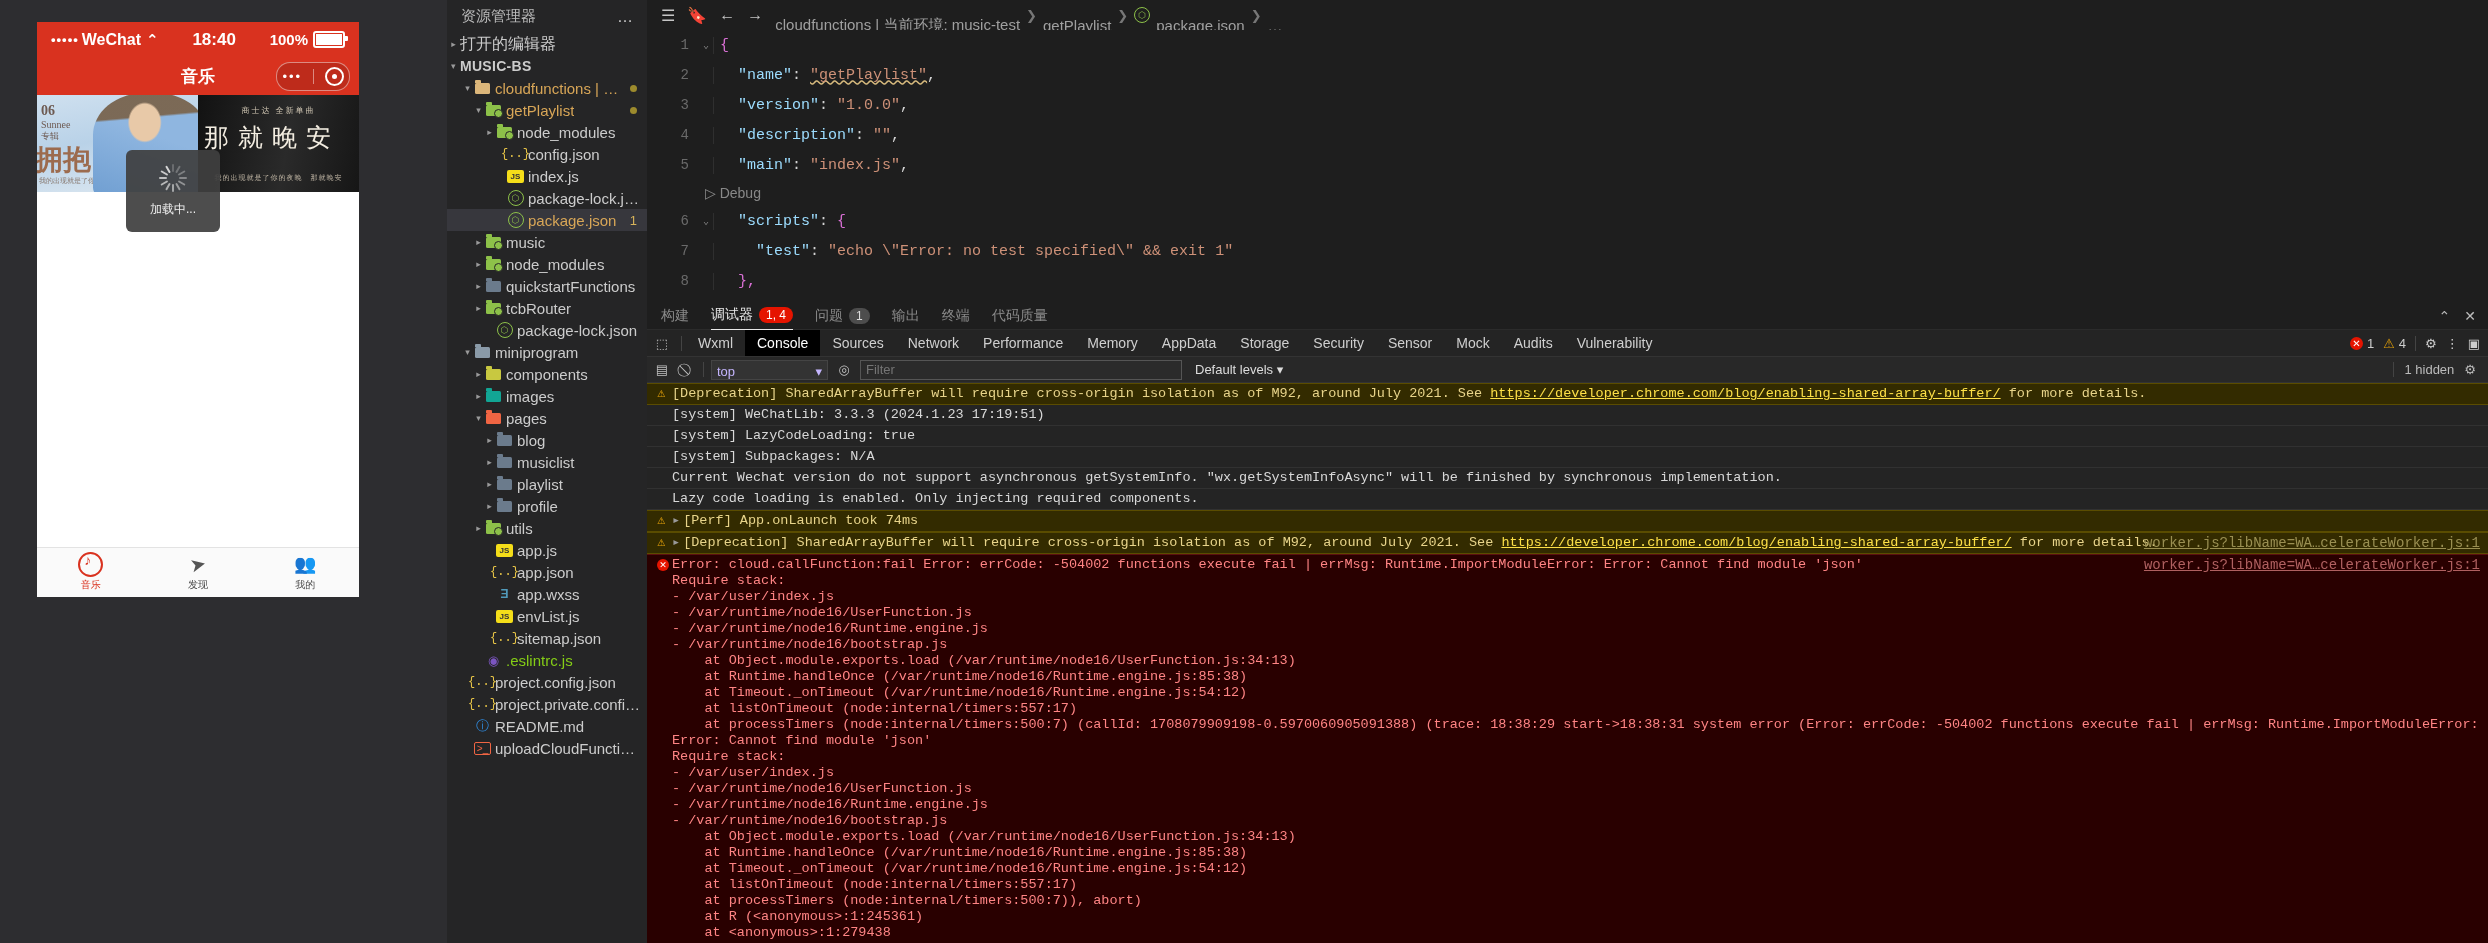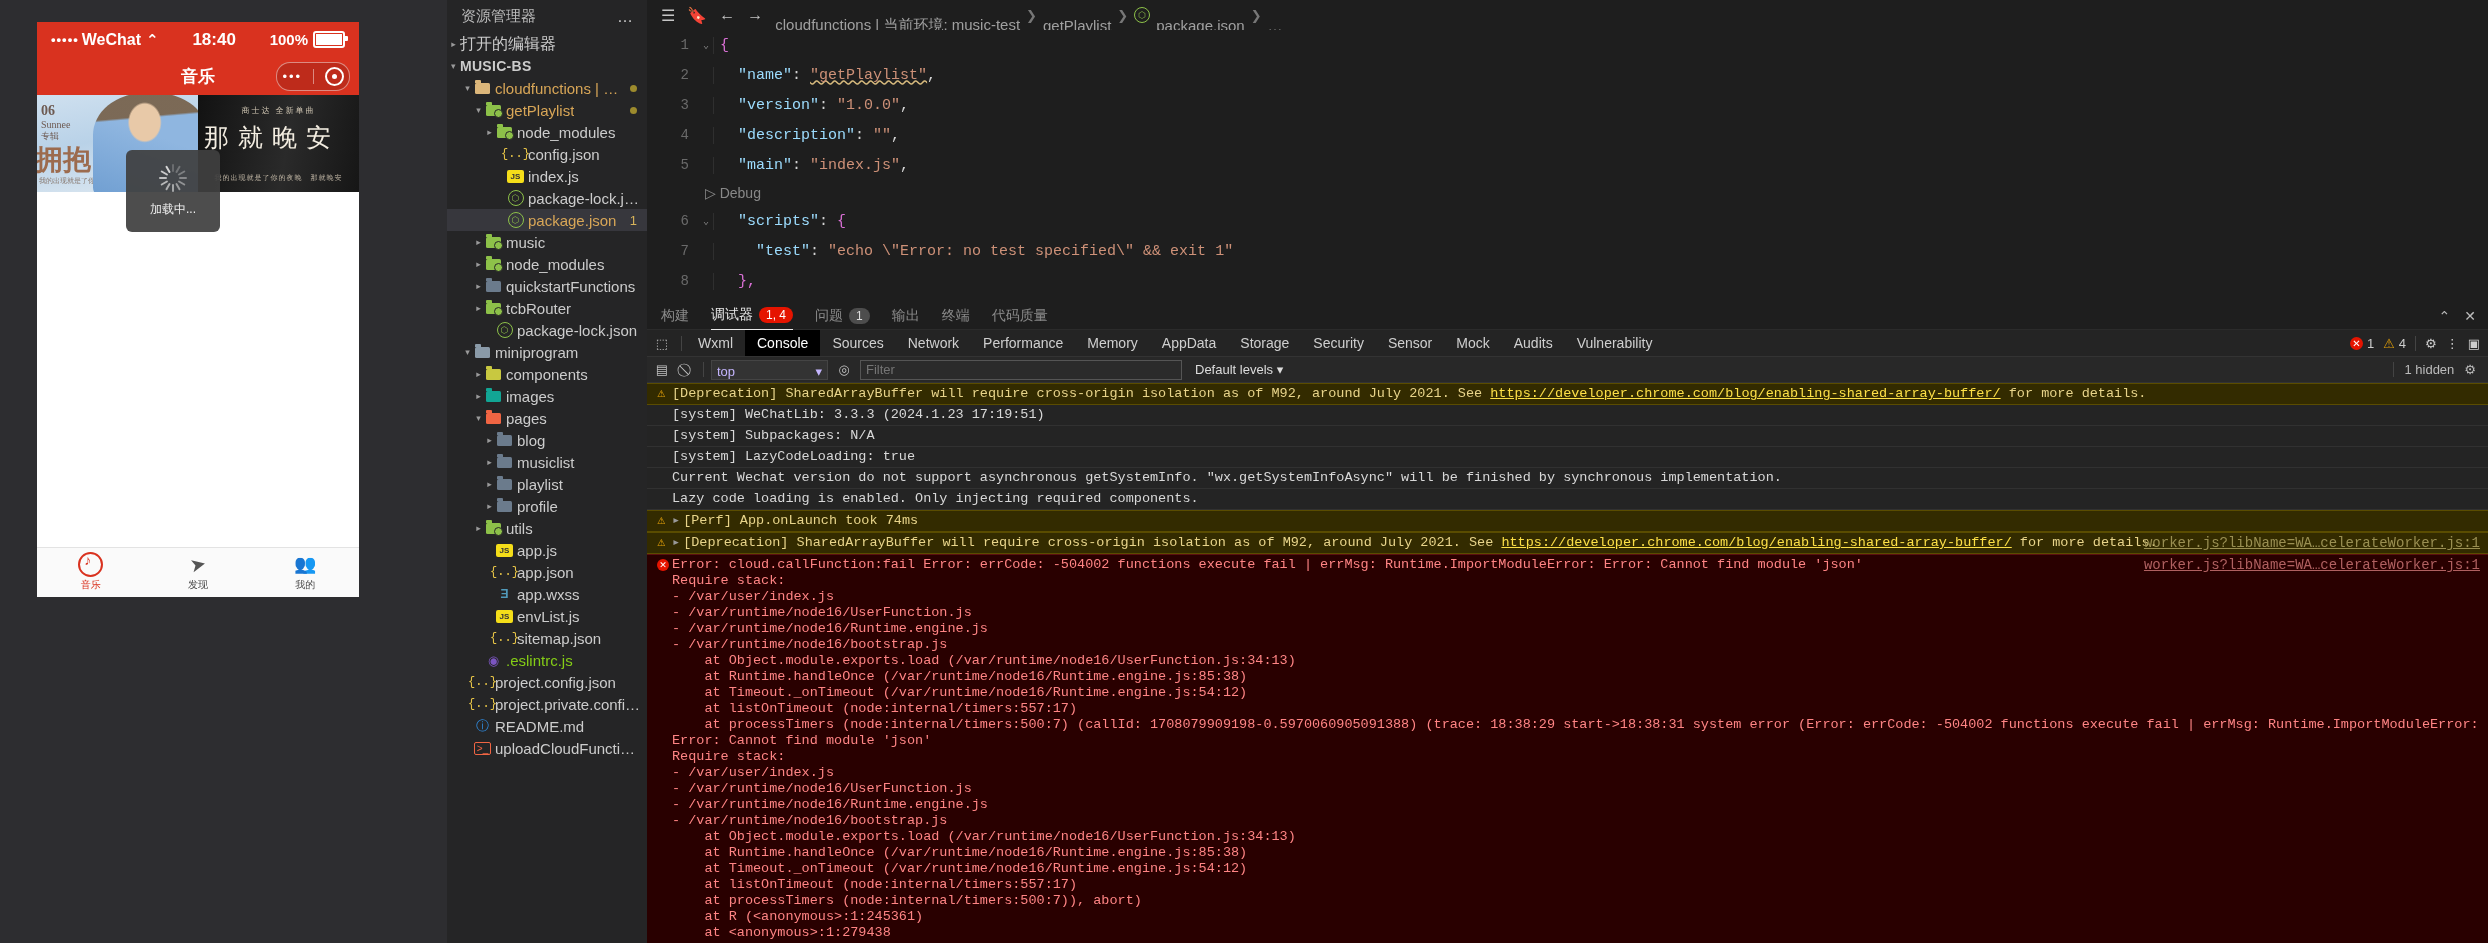--- a/index.html
+++ b/index.html
@@ -665,22 +665,22 @@
           <span class="fb-right">
             <span class="fb-vline"></span>
             <span>1 hidden</span>
             <span>⚙</span>
           </span>
         </div>
 
         <div class="console" id="console">
             <div class="lg warn"><span class="mk ico-w">⚠</span><span style="flex:1">[Deprecation] SharedArrayBuffer will require cross-origin isolation as of M92, around July 2021. See <a class="lnk">https://developer.chrome.com/blog/enabling-shared-array-buffer/</a> for more details.</span></div>
             <div class="lg "><span class="mk"></span><span style="flex:1">[system] WeChatLib: 3.3.3 (2024.1.23 17:19:51)</span></div>
+            <div class="lg "><span class="mk"></span><span style="flex:1">[system] LazyCodeLoading: true</span></div>
             <div class="lg "><span class="mk"></span><span style="flex:1">[system] Subpackages: N/A</span></div>
-            <div class="lg "><span class="mk"></span><span style="flex:1">[system] LazyCodeLoading: true</span></div>
             <div class="lg "><span class="mk"></span><span style="flex:1">Current Wechat version do not support asynchronous getSystemInfo. "wx.getSystemInfoAsync" will be finished by synchronous implementation.</span></div>
             <div class="lg "><span class="mk"></span><span style="flex:1">Lazy code loading is enabled. Only injecting required components.</span></div>
             <div class="lg warn"><span class="mk ico-w">⚠</span><span style="flex:1"><span class="arrow">▸</span>[Perf] App.onLaunch took 74ms</span></div>
             <div class="lg warn"><span class="mk ico-w">⚠</span><span style="flex:1"><span class="arrow">▸</span>[Deprecation] SharedArrayBuffer will require cross-origin isolation as of M92, around July 2021. See <a class="lnk">https://developer.chrome.com/blog/enabling-shared-array-buffer/</a> for more details.</span><span class="src">worker.js?libName=WA…celerateWorker.js:1</span></div>
             <div class="lg error"><span class="mk"><span class="ico-e">✕</span></span><span style="flex:1">Error: cloud.callFunction:fail Error: errCode: -504002 functions execute fail | errMsg: Runtime.ImportModuleError: Error: Cannot find module 'json'
 Require stack:
 - /var/user/index.js
 - /var/runtime/node16/UserFunction.js
 - /var/runtime/node16/Runtime.engine.js
 - /var/runtime/node16/bootstrap.js

